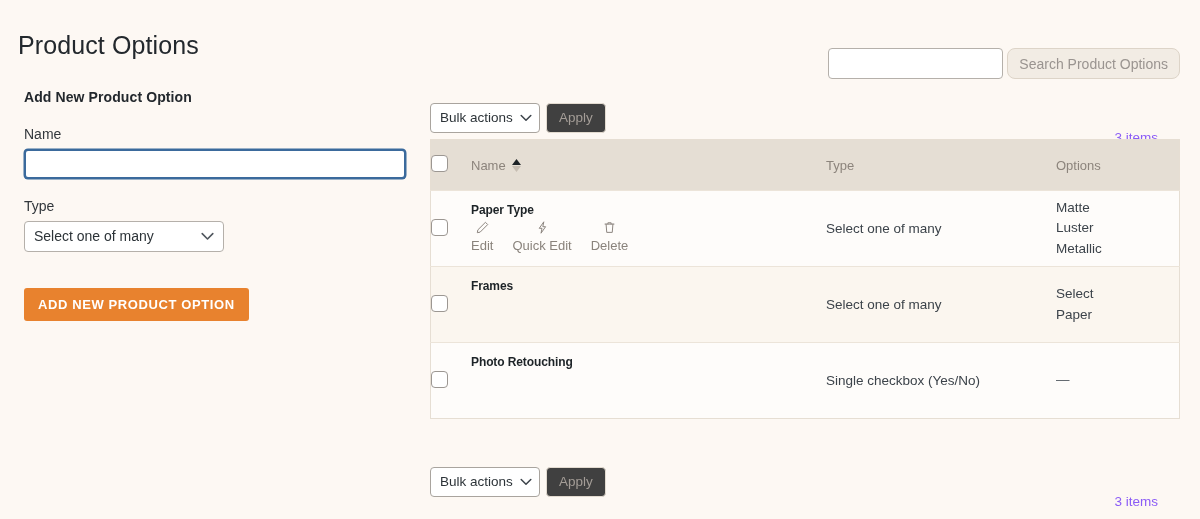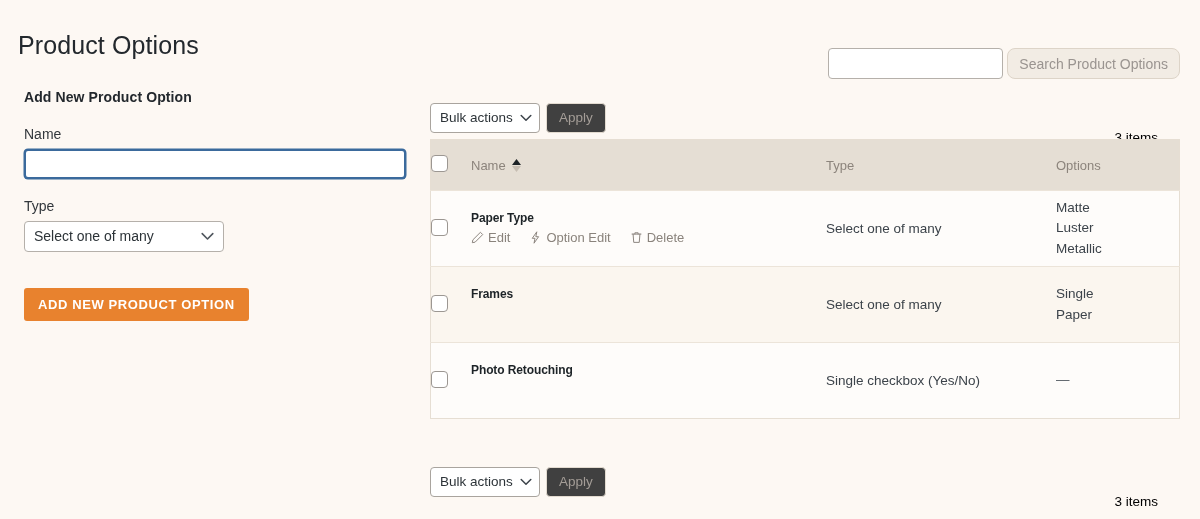--- a/index.html
+++ b/index.html
@@ -218,21 +218,21 @@
     border: 1px solid #e3dbd0;
     border-radius: 4px;
     color: #a49d97;
     font-family: "Liberation Sans", sans-serif;
     font-size: 13.5px;
     padding: 0 12px;
     cursor: default;
   }
   .items-count {
     font-size: 13.5px;
-    color: #000000;
+    color: #8b5cf6;
     padding-right: 22px;
     margin-top: 40px;
   }
 
   
   .list-table {
     position: absolute;
     left: 0;
     top: 139px;
     width: 748px;
@@ -314,20 +314,21 @@
     color: #8a837c;
   }
   .row-action {
     display: inline-flex;
     align-items: center;
     gap: 4px;
     color: #8a837c;
     cursor: pointer;
     margin-right: 19px;
     white-space: nowrap;
+    flex-direction: column;
   }
   .row-action svg { display: block; }
 
   .type-cell { padding-left: 4px; color: #3c434a; }
   .opts-cell { padding-left: 5px; color: #3c434a; line-height: 1.5; }
   .opt-line { display: block; }
   .dash { color: #50575e; }
 
   .hidden-actions { visibility: hidden; }
 </style>
@@ -426,21 +427,21 @@
                   </svg>
               </span>
               <span>Edit</span>
             </span>
             <span class="row-action">
               <span>
                 <svg width="13" height="13" viewBox="0 0 16 16">
                     <path d="M9.6 1 L4 9 L7.4 9 L6.2 15 L11.8 7 L8.4 7 Z" fill="none" stroke="#8a837c" stroke-width="1.2" stroke-linejoin="round"></path>
                   </svg>
               </span>
-              <span>Option Edit</span>
+              <span>Quick Edit</span>
             </span>
             <span class="row-action">
               <span>
                 <svg width="13" height="13" viewBox="0 0 16 16">
                     <path d="M2.5 3.8 H13.5 M6 3.8 V2.2 H10 V3.8 M3.8 3.8 L4.6 14 H11.4 L12.2 3.8" fill="none" stroke="#8a837c" stroke-width="1.2" stroke-linejoin="round" stroke-linecap="round"></path>
                   </svg>
               </span>
               <span>Delete</span>
             </span>
           </div>
@@ -481,21 +482,21 @@
                 <svg width="13" height="13" viewBox="0 0 16 16">
                     <path d="M2.5 3.8 H13.5 M6 3.8 V2.2 H10 V3.8 M3.8 3.8 L4.6 14 H11.4 L12.2 3.8" fill="none" stroke="#8a837c" stroke-width="1.2" stroke-linejoin="round" stroke-linecap="round"></path>
                   </svg>
               </span>
               <span>Delete</span>
             </span>
           </div>
         </td>
         <td class="type-cell">Select one of many</td>
         <td class="opts-cell">
-          <span class="opt-line">Single</span>
+          <span class="opt-line">Select</span>
           <span class="opt-line">Paper</span>
         </td>
       </tr>
 
       <tr class="row-h">
         <td class="cb-cell">
           <span class="checkbox-box"></span>
         </td>
         <td class="name-cell">
           <div class="row-title">Photo Retouching</div>

